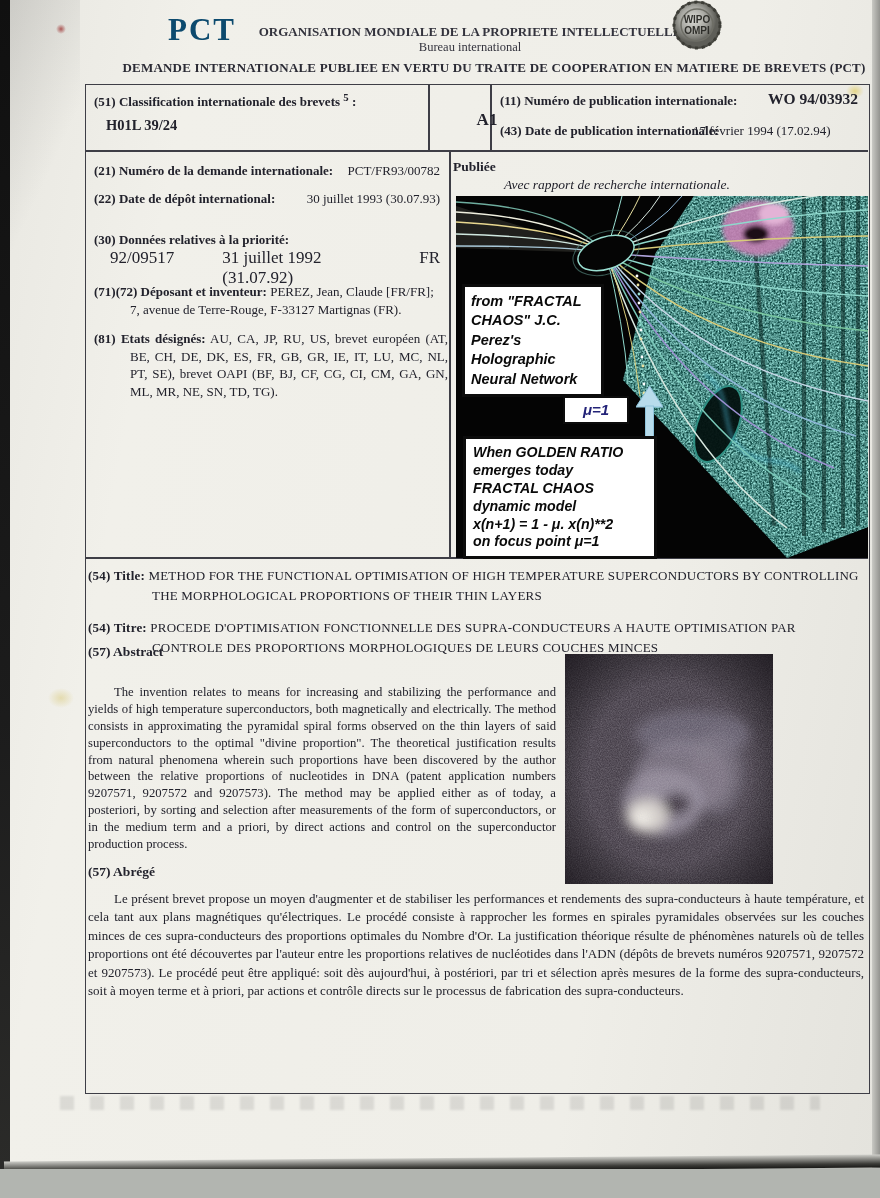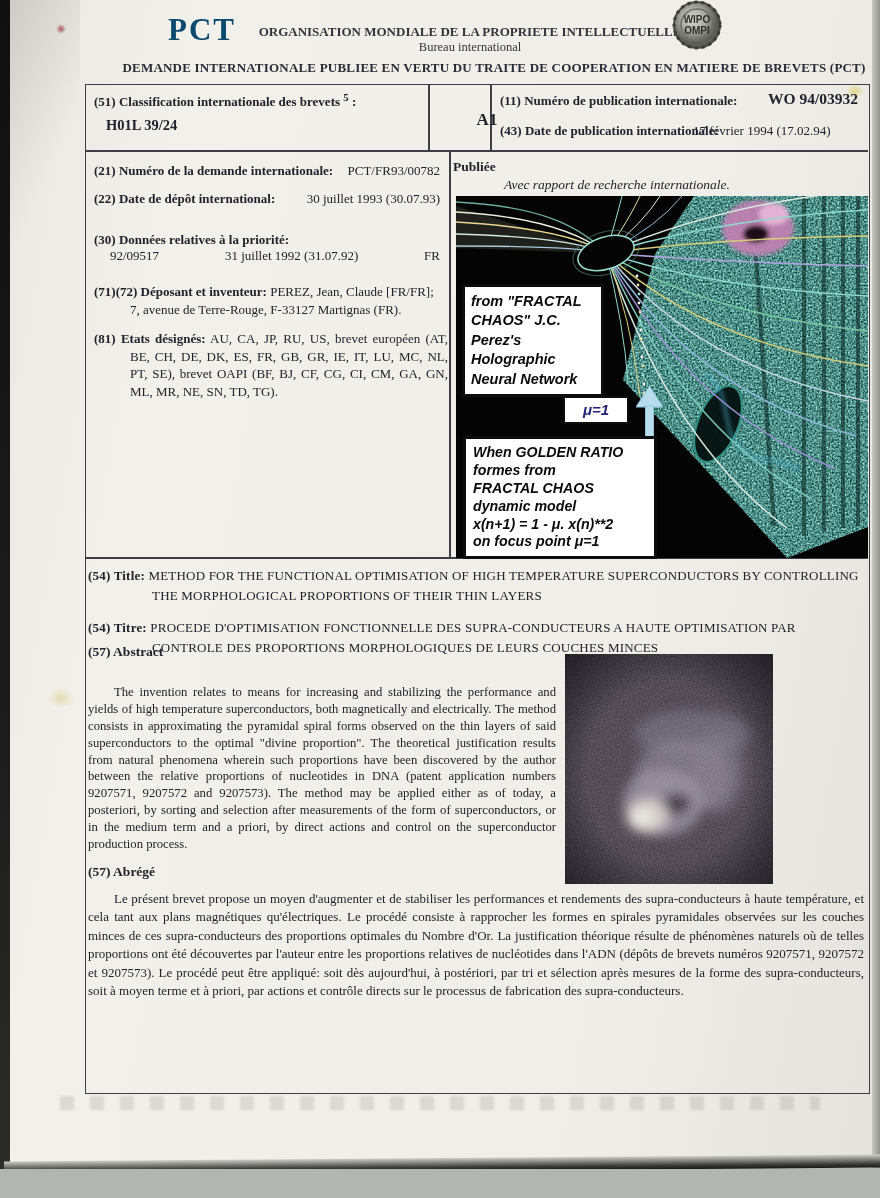--- a/index.html
+++ b/index.html
@@ -42,21 +42,21 @@
   #f11-label{left:500px;top:93px;}
   #f11-value{left:720px;top:90px;width:138px;text-align:right;font-size:15.5px;font-weight:bold;}
   #f43-label{left:500px;top:123px;}
   #f43-value{left:693px;top:123px;width:168px;}
 
   #f21-label{left:94px;top:163px;}
   #f21-value{left:300px;top:163px;width:140px;text-align:right;}
   #f22-label{left:94px;top:191px;}
   #f22-value{left:250px;top:191px;width:190px;text-align:right;}
   #f30-label{left:94px;top:232px;}
-  #f30-line{left:110px;top:248px;width:330px;display:flex;justify-content:space-between;font-size:13px;}
+  #f30-line{left:110px;top:248px;width:330px;display:flex;justify-content:flex-start;font-size:17px;gap:48px;}
   #f7172{left:94px;top:283px;width:352px;font-size:13px;padding-left:36px;text-indent:-36px;box-sizing:border-box;line-height:1.35;}
   #f81{left:94px;top:330px;width:354px;font-size:13px;padding-left:36px;text-indent:-36px;box-sizing:border-box;line-height:1.35;text-align:justify;}
 
   #published-label{left:453px;top:159px;font-size:13.5px;font-weight:bold;}
   #published-note{left:504px;top:177px;font-size:13.5px;font-style:italic;}
 
   
   #figure{left:456px;top:196px;width:412px;height:362px;background:#050505;}
   .caption{background:#fff;border:3px solid #0c0c0c;font-family:"Liberation Sans",sans-serif;font-weight:bold;font-style:italic;color:#0a0a0a;}
   #cap1{left:462px;top:284px;width:124px;padding:5px 6px;font-size:14.5px;line-height:1.34;}
@@ -236,21 +236,21 @@
 </div>
 <div class="abs caption" id="mu-box">μ=1</div>
 <div class="abs" id="arrow">
   <svg width="27" height="56" viewBox="0 0 27 56">
     <polygon points="13.5,0 0,21 27,21" fill="#b8dcec" stroke="#8fc4dc" stroke-width="1"></polygon>
     <rect x="9.5" y="20" width="8" height="34" fill="#b8dcec" stroke="#8fc4dc" stroke-width="1"></rect>
   </svg>
 </div>
 <div class="abs caption" id="cap2">
   <div>When GOLDEN RATIO</div>
-  <div> formes from</div>
+  <div> emerges today</div>
   <div>FRACTAL CHAOS</div>
   <div>dynamic model</div>
   <div>x(n+1) = 1 - μ. x(n)**2</div>
   <div>on focus point μ=1</div>
 </div>
 
 <div class="abs hang" id="title-en"><span class="lbl">(54) Title:</span> <span>METHOD FOR THE FUNCTIONAL OPTIMISATION OF HIGH TEMPERATURE SUPERCONDUCTORS BY CONTROLLING THE MORPHOLOGICAL PROPORTIONS OF THEIR THIN LAYERS</span></div>
 <div class="abs hang" id="title-fr"><span class="lbl">(54) Titre:</span> <span>PROCEDE D'OPTIMISATION FONCTIONNELLE DES SUPRA-CONDUCTEURS A HAUTE OPTIMISATION PAR CONTROLE DES PROPORTIONS MORPHOLOGIQUES DE LEURS COUCHES MINCES</span></div>
 
 <div class="abs lbl" id="abstract-label">(57) Abstract</div>

